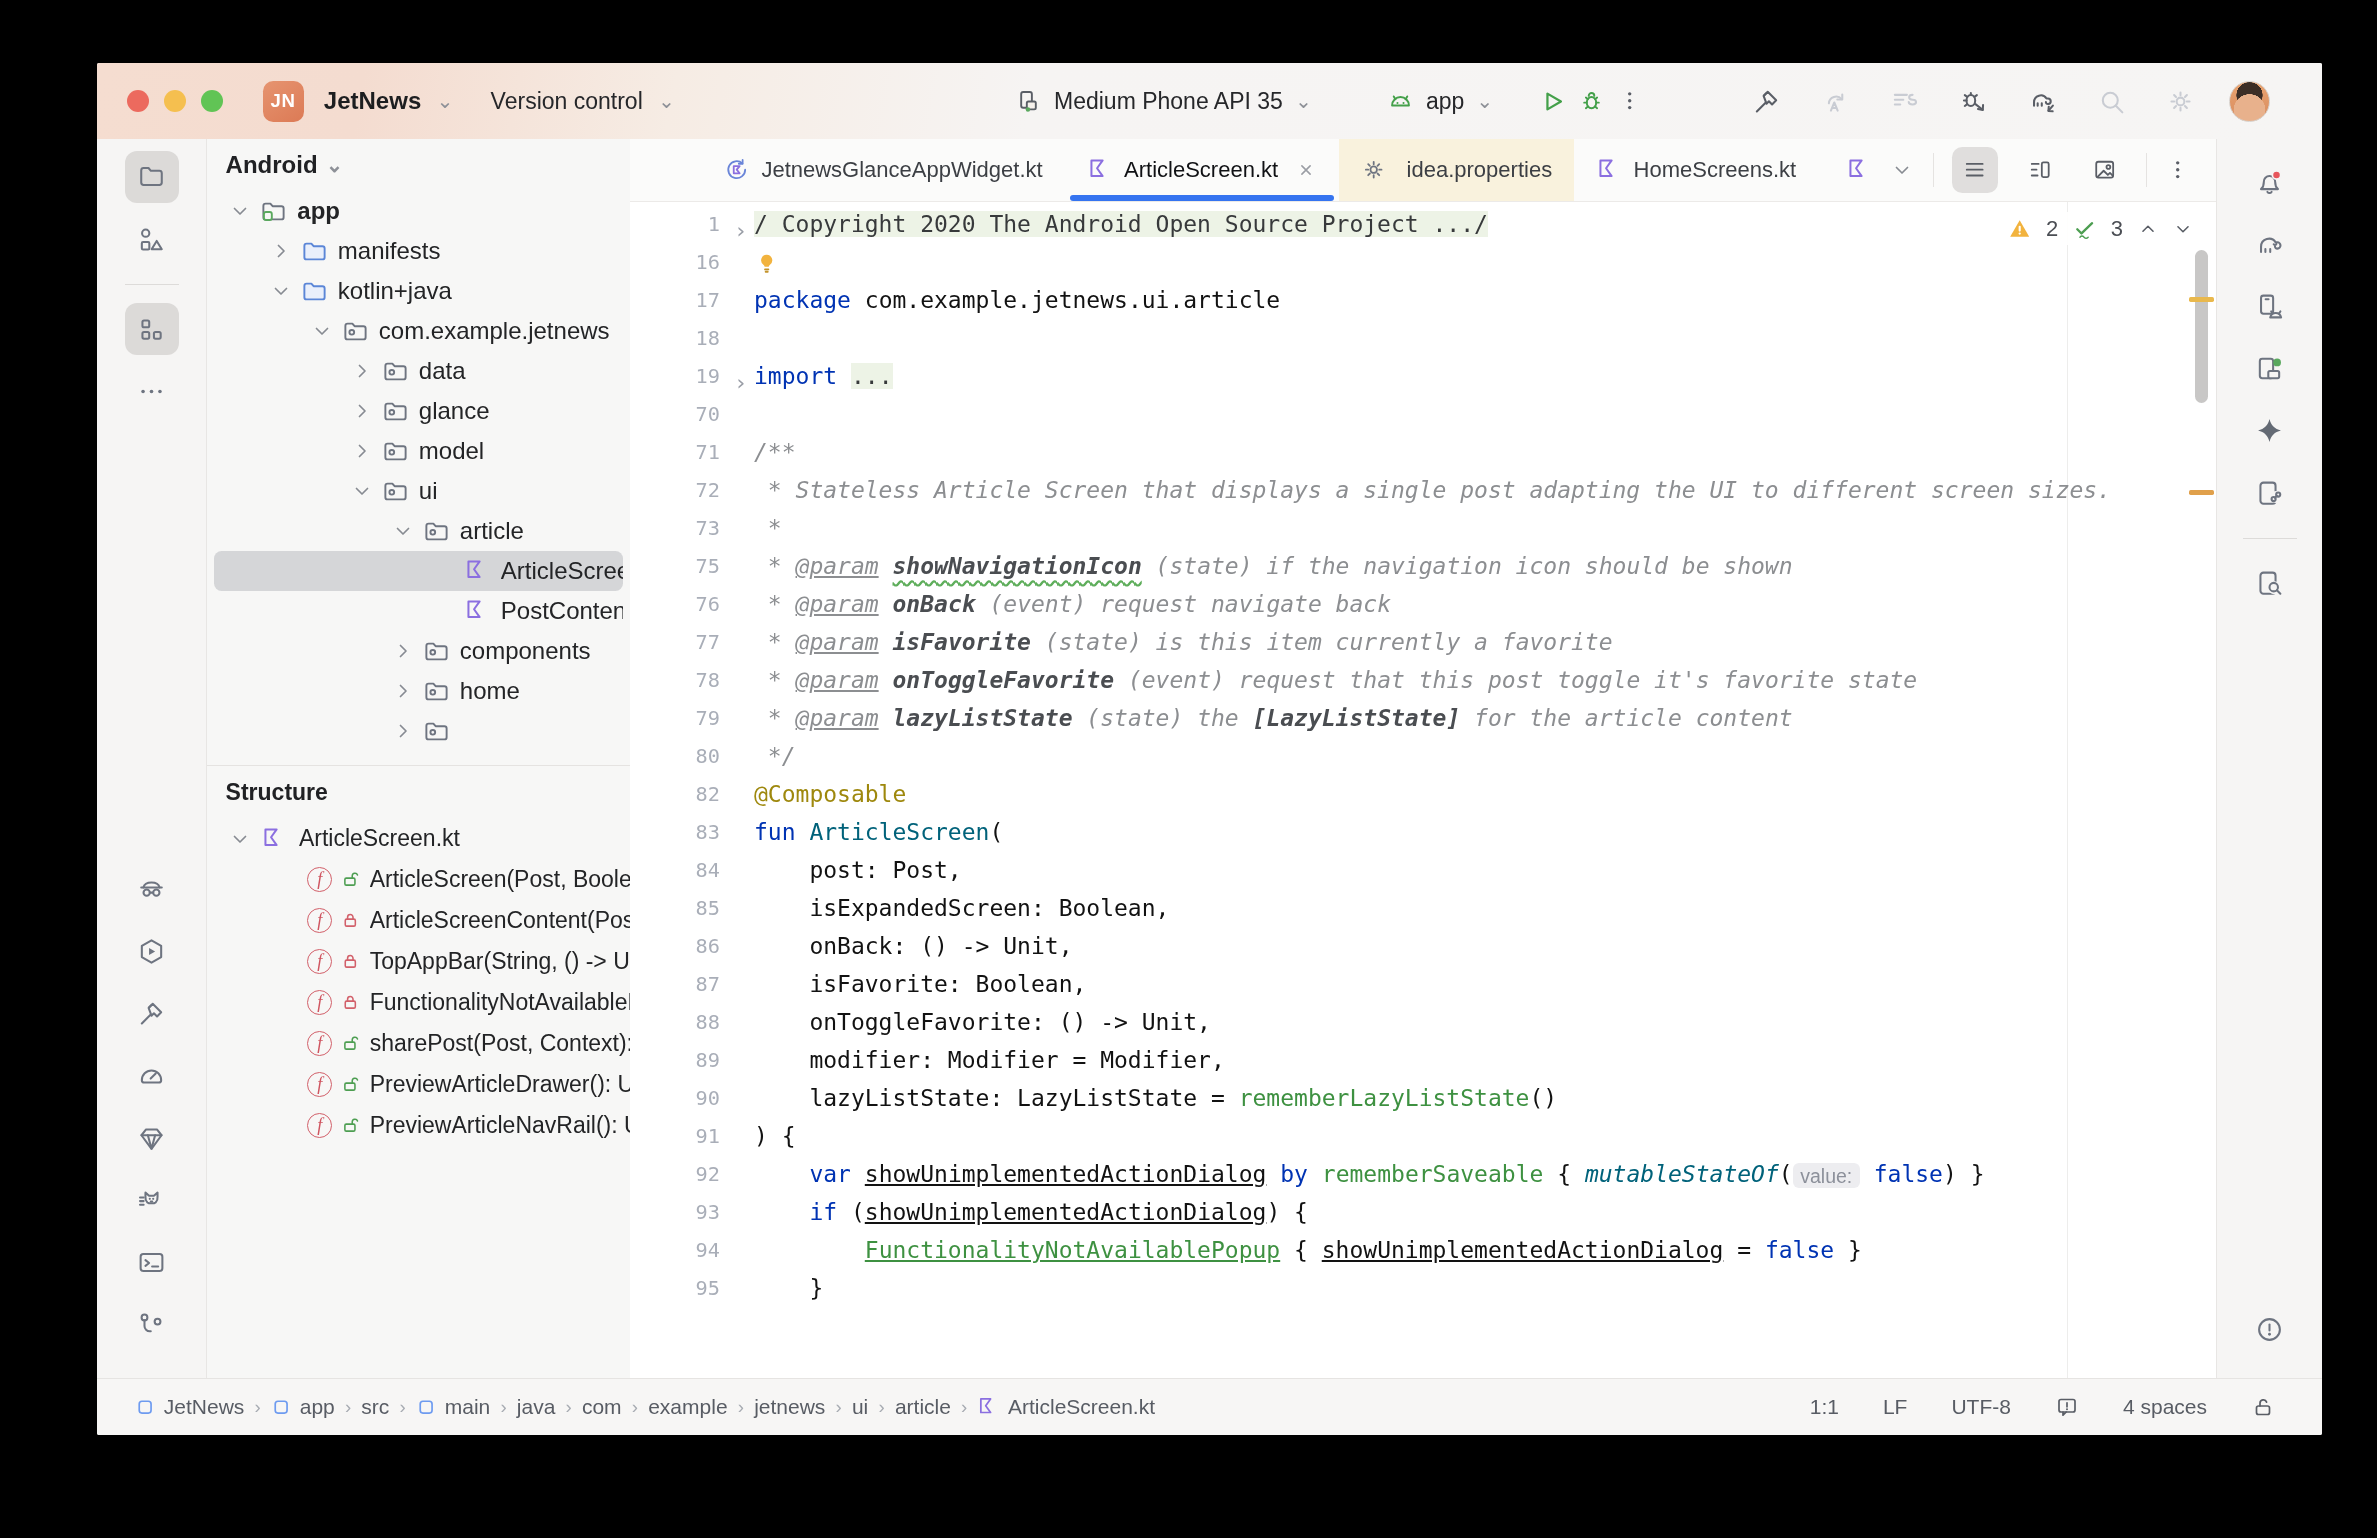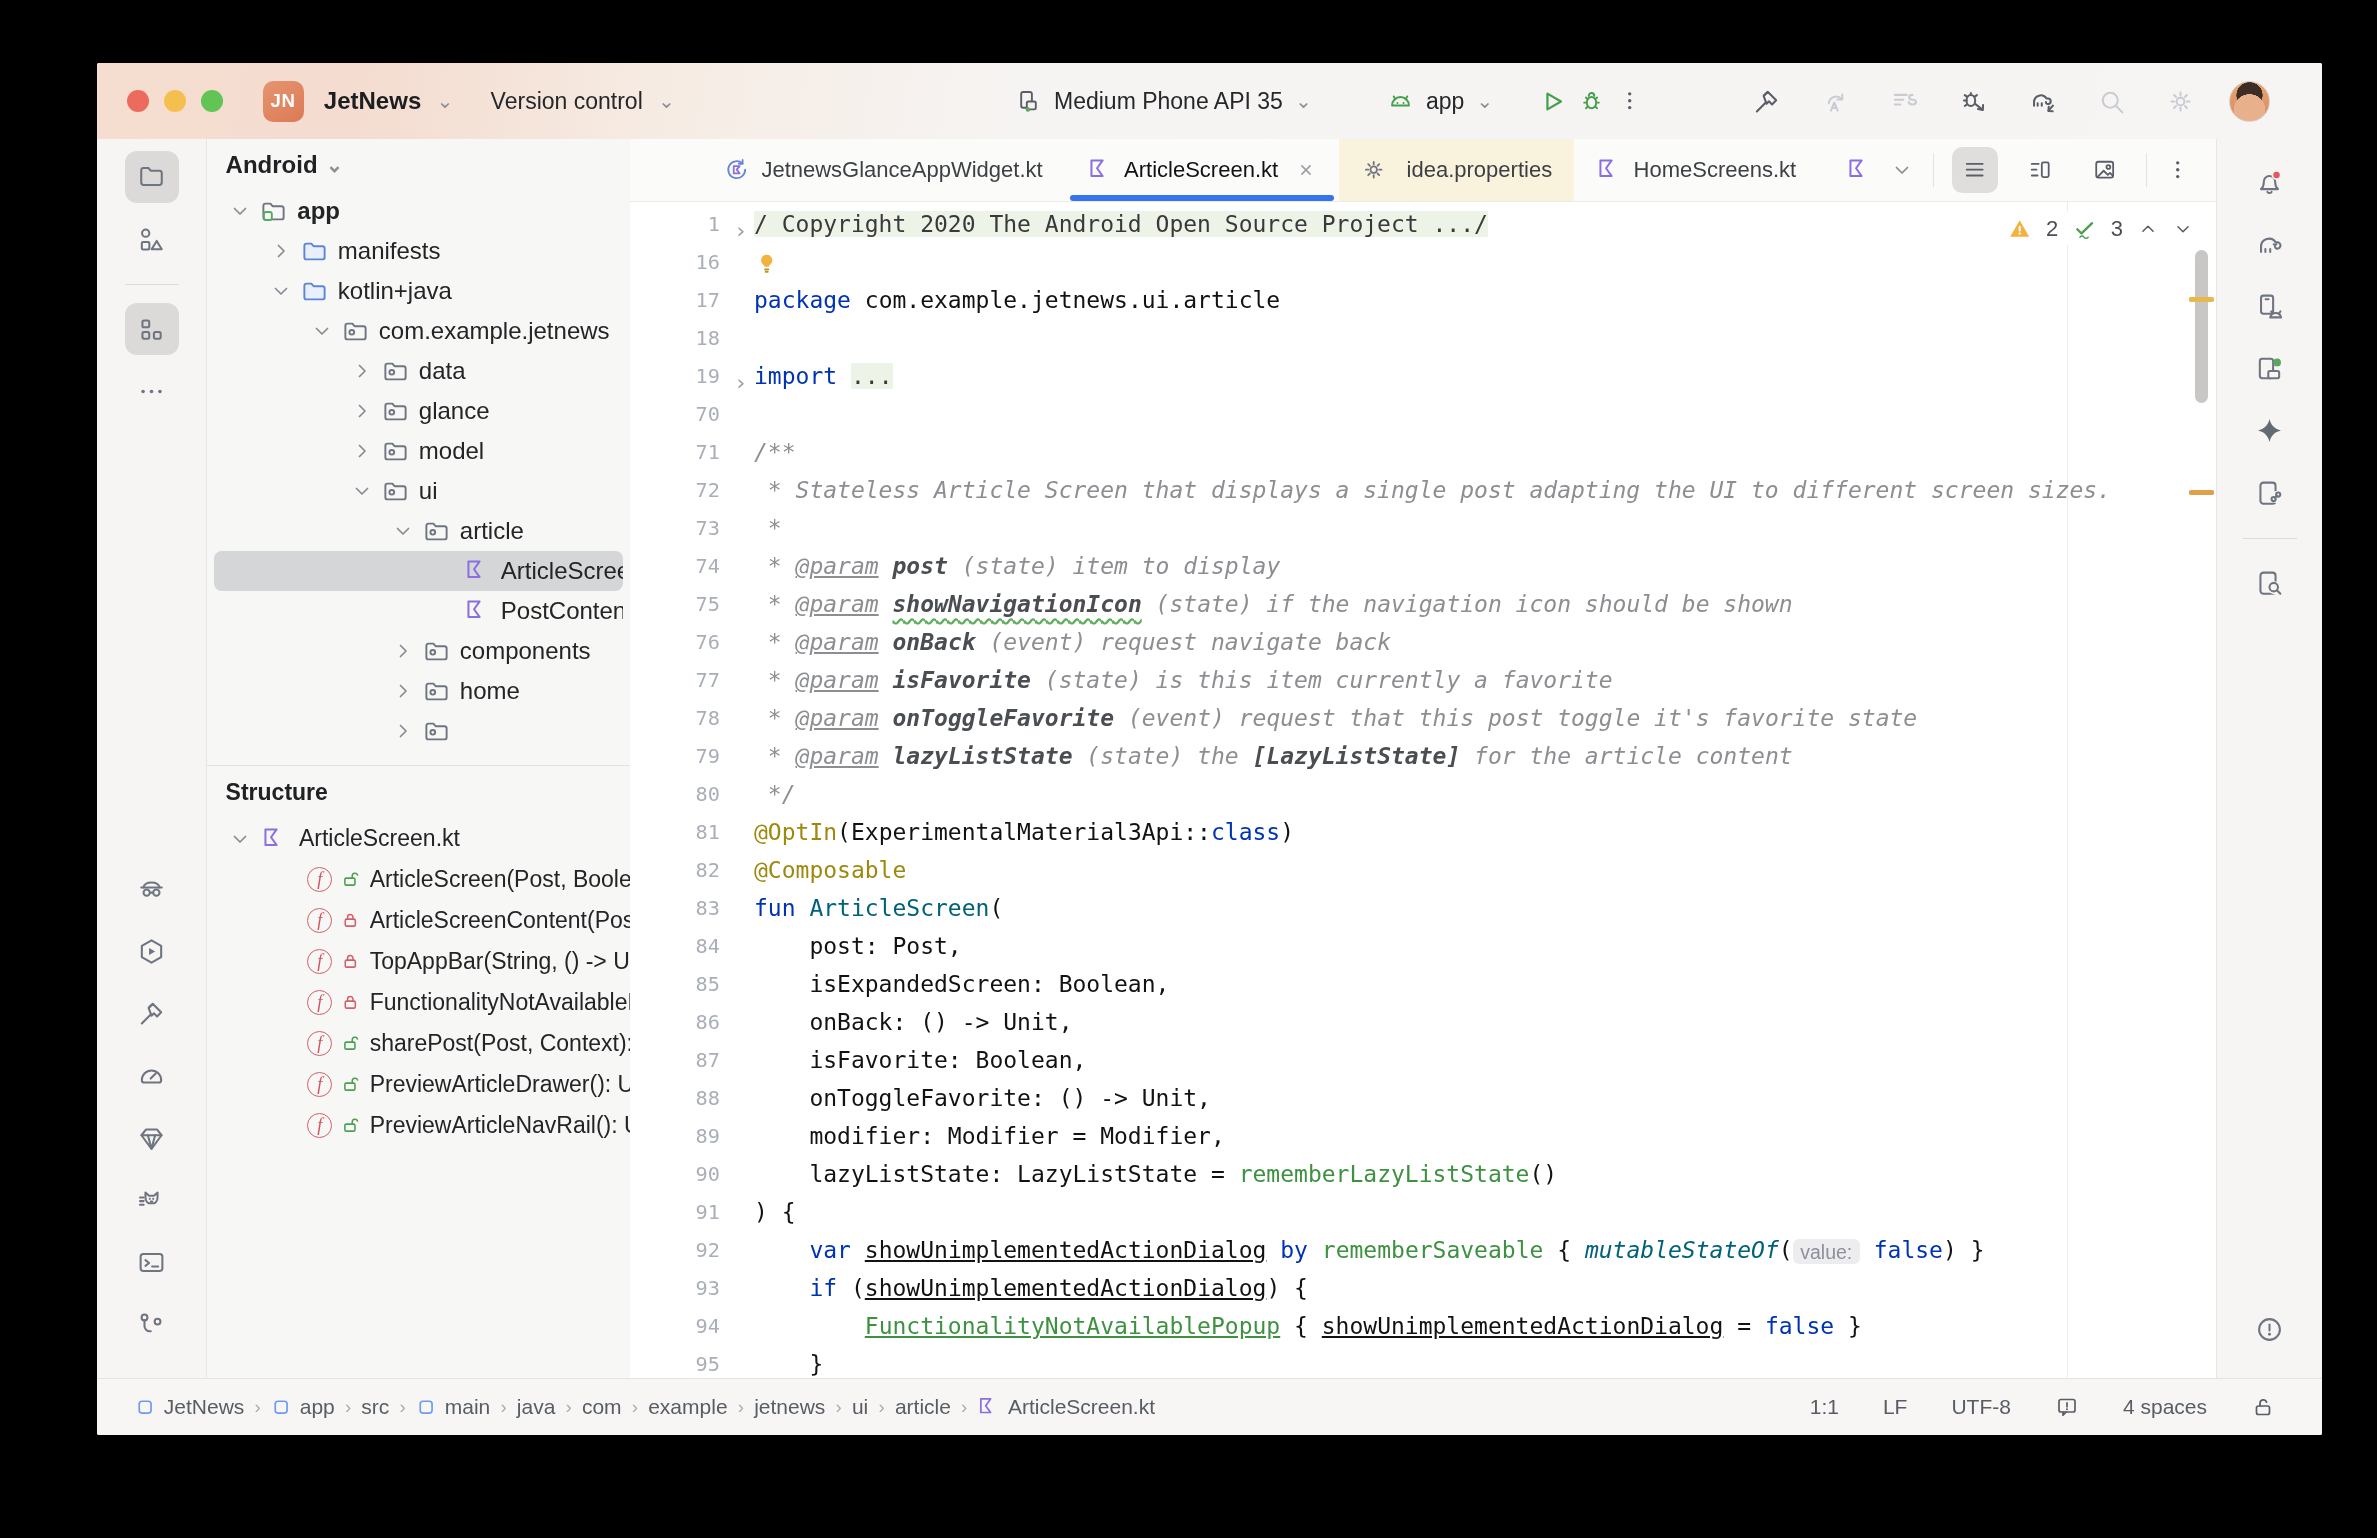--- a/index.html
+++ b/index.html
@@ -742,24 +742,20 @@
             </div>
             <div class="line">
               <span class="gutter">72</span>
               <span class="code"><span class="tok c"> * Stateless Article Screen that displays a single post adapting the UI to different screen sizes.</span></span>
             </div>
             <div class="line">
               <span class="gutter">73</span>
               <span class="code"><span class="tok c"> *</span></span>
             </div>
             <div class="line">
-              <span class="gutter">74</span>
-              <span class="code"><span class="tok c"> * </span><span class="tok doc">@param</span><span class="tok c"> </span><span class="tok cb">post</span><span class="tok c"> (state) item to display</span></span>
-            </div>
-            <div class="line">
               <span class="gutter">75</span>
               <span class="code"><span class="tok c"> * </span><span class="tok doc">@param</span><span class="tok c"> </span><span class="tok cbsq">showNavigationIcon</span><span class="tok c"> (state) if the navigation icon should be shown</span></span>
             </div>
             <div class="line">
               <span class="gutter">76</span>
               <span class="code"><span class="tok c"> * </span><span class="tok doc">@param</span><span class="tok c"> </span><span class="tok cb">onBack</span><span class="tok c"> (event) request navigate back</span></span>
             </div>
             <div class="line">
               <span class="gutter">77</span>
               <span class="code"><span class="tok c"> * </span><span class="tok doc">@param</span><span class="tok c"> </span><span class="tok cb">isFavorite</span><span class="tok c"> (state) is this item currently a favorite</span></span>
@@ -768,24 +764,20 @@
               <span class="gutter">78</span>
               <span class="code"><span class="tok c"> * </span><span class="tok doc">@param</span><span class="tok c"> </span><span class="tok cb">onToggleFavorite</span><span class="tok c"> (event) request that this post toggle it's favorite state</span></span>
             </div>
             <div class="line">
               <span class="gutter">79</span>
               <span class="code"><span class="tok c"> * </span><span class="tok doc">@param</span><span class="tok c"> </span><span class="tok cb">lazyListState</span><span class="tok c"> (state) the </span><span class="tok cb">[LazyListState]</span><span class="tok c"> for the article content</span></span>
             </div>
             <div class="line">
               <span class="gutter">80</span>
               <span class="code"><span class="tok c"> */</span></span>
-            </div>
-            <div class="line">
-              <span class="gutter">81</span>
-              <span class="code"><span class="tok ann">@OptIn</span><span class="tok d">(ExperimentalMaterial3Api::</span><span class="tok k">class</span><span class="tok d">)</span></span>
             </div>
             <div class="line">
               <span class="gutter">82</span>
               <span class="code"><span class="tok ann">@Composable</span></span>
             </div>
             <div class="line">
               <span class="gutter">83</span>
               <span class="code"><span class="tok k">fun </span><span class="tok fn">ArticleScreen</span><span class="tok d">(</span></span>
             </div>
             <div class="line">

